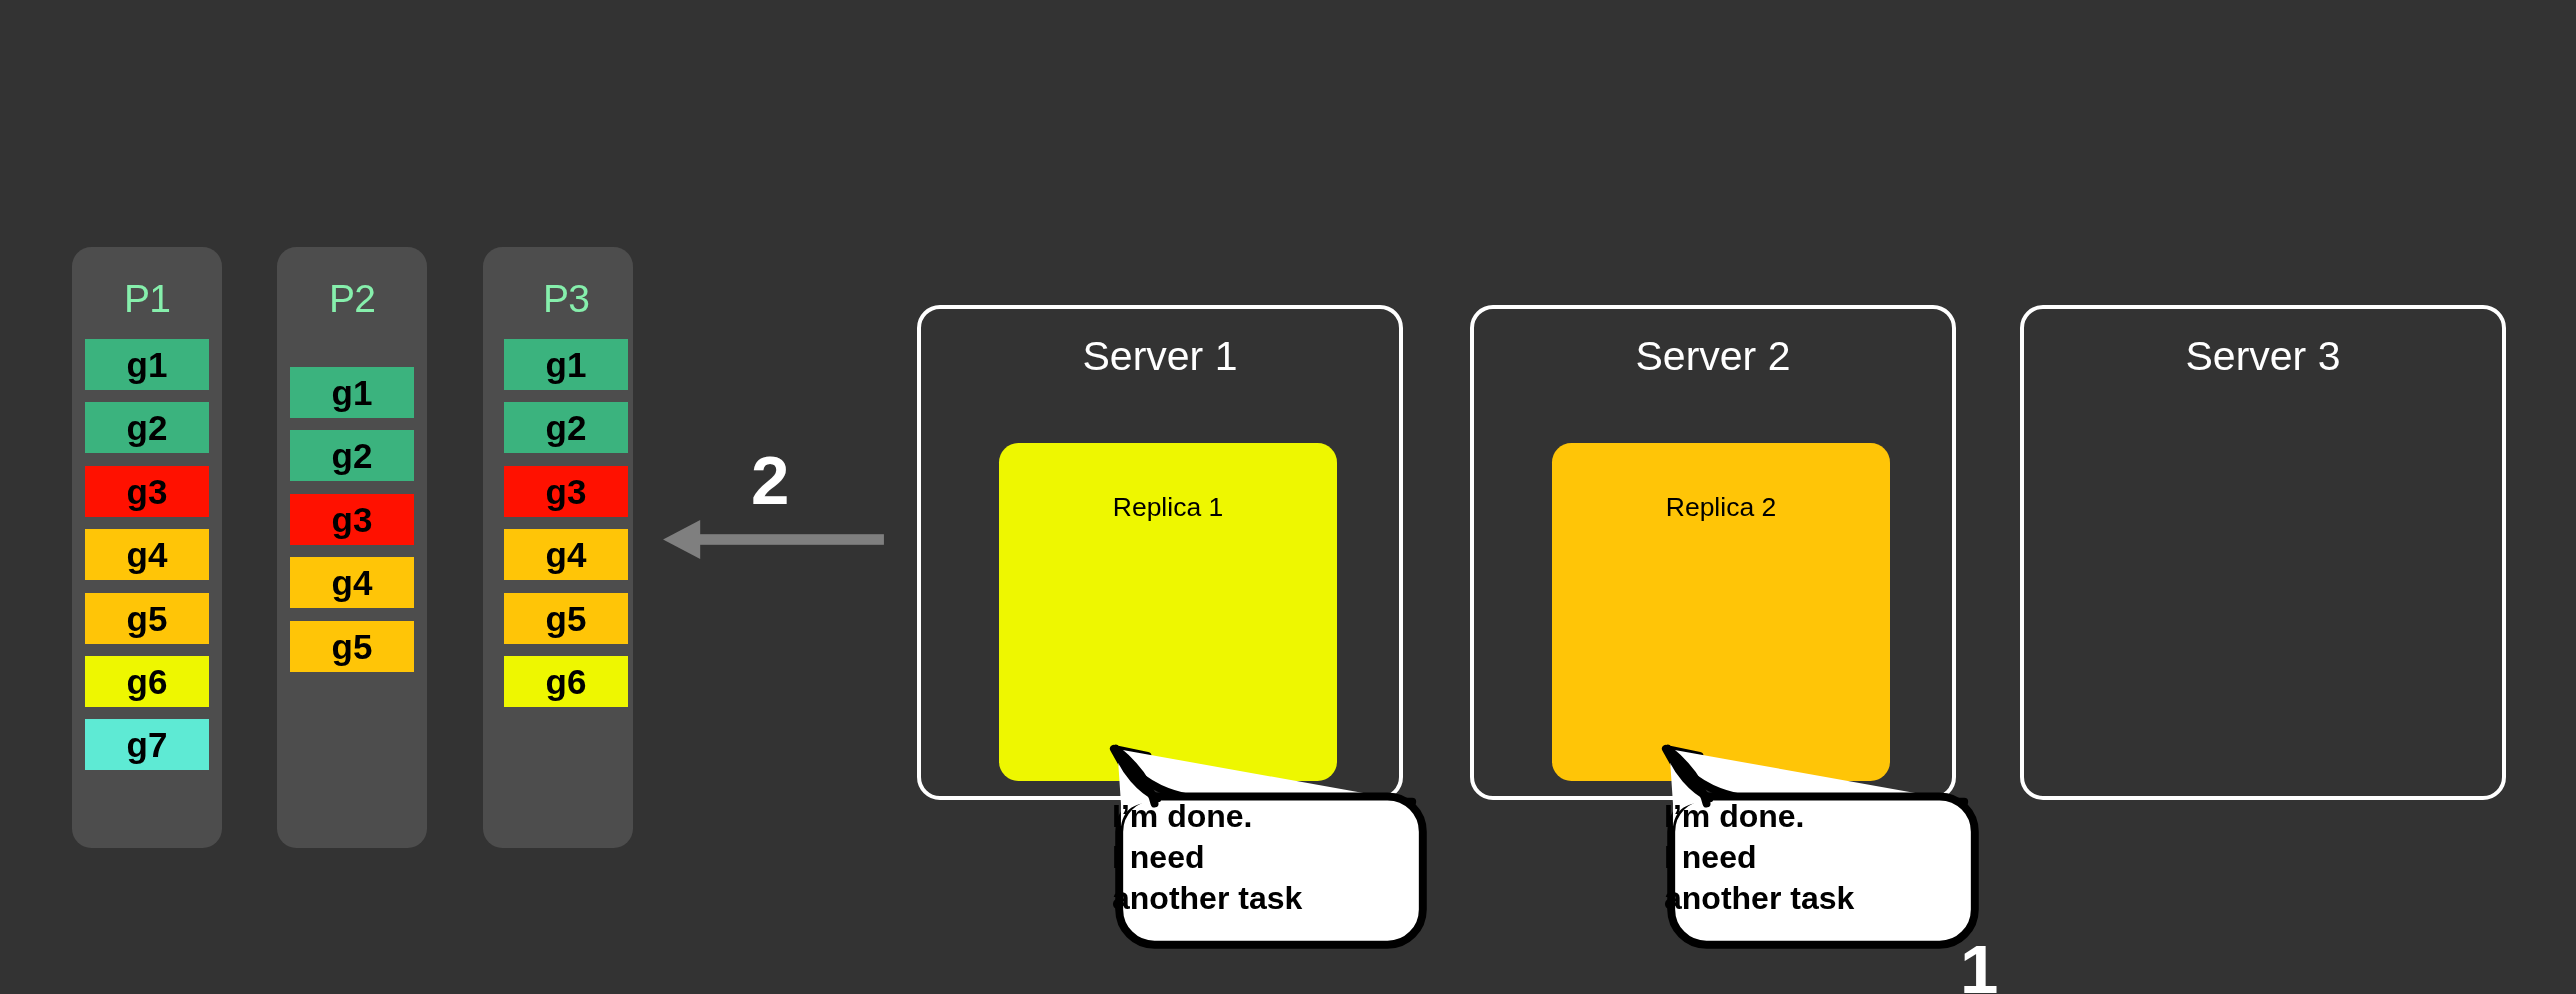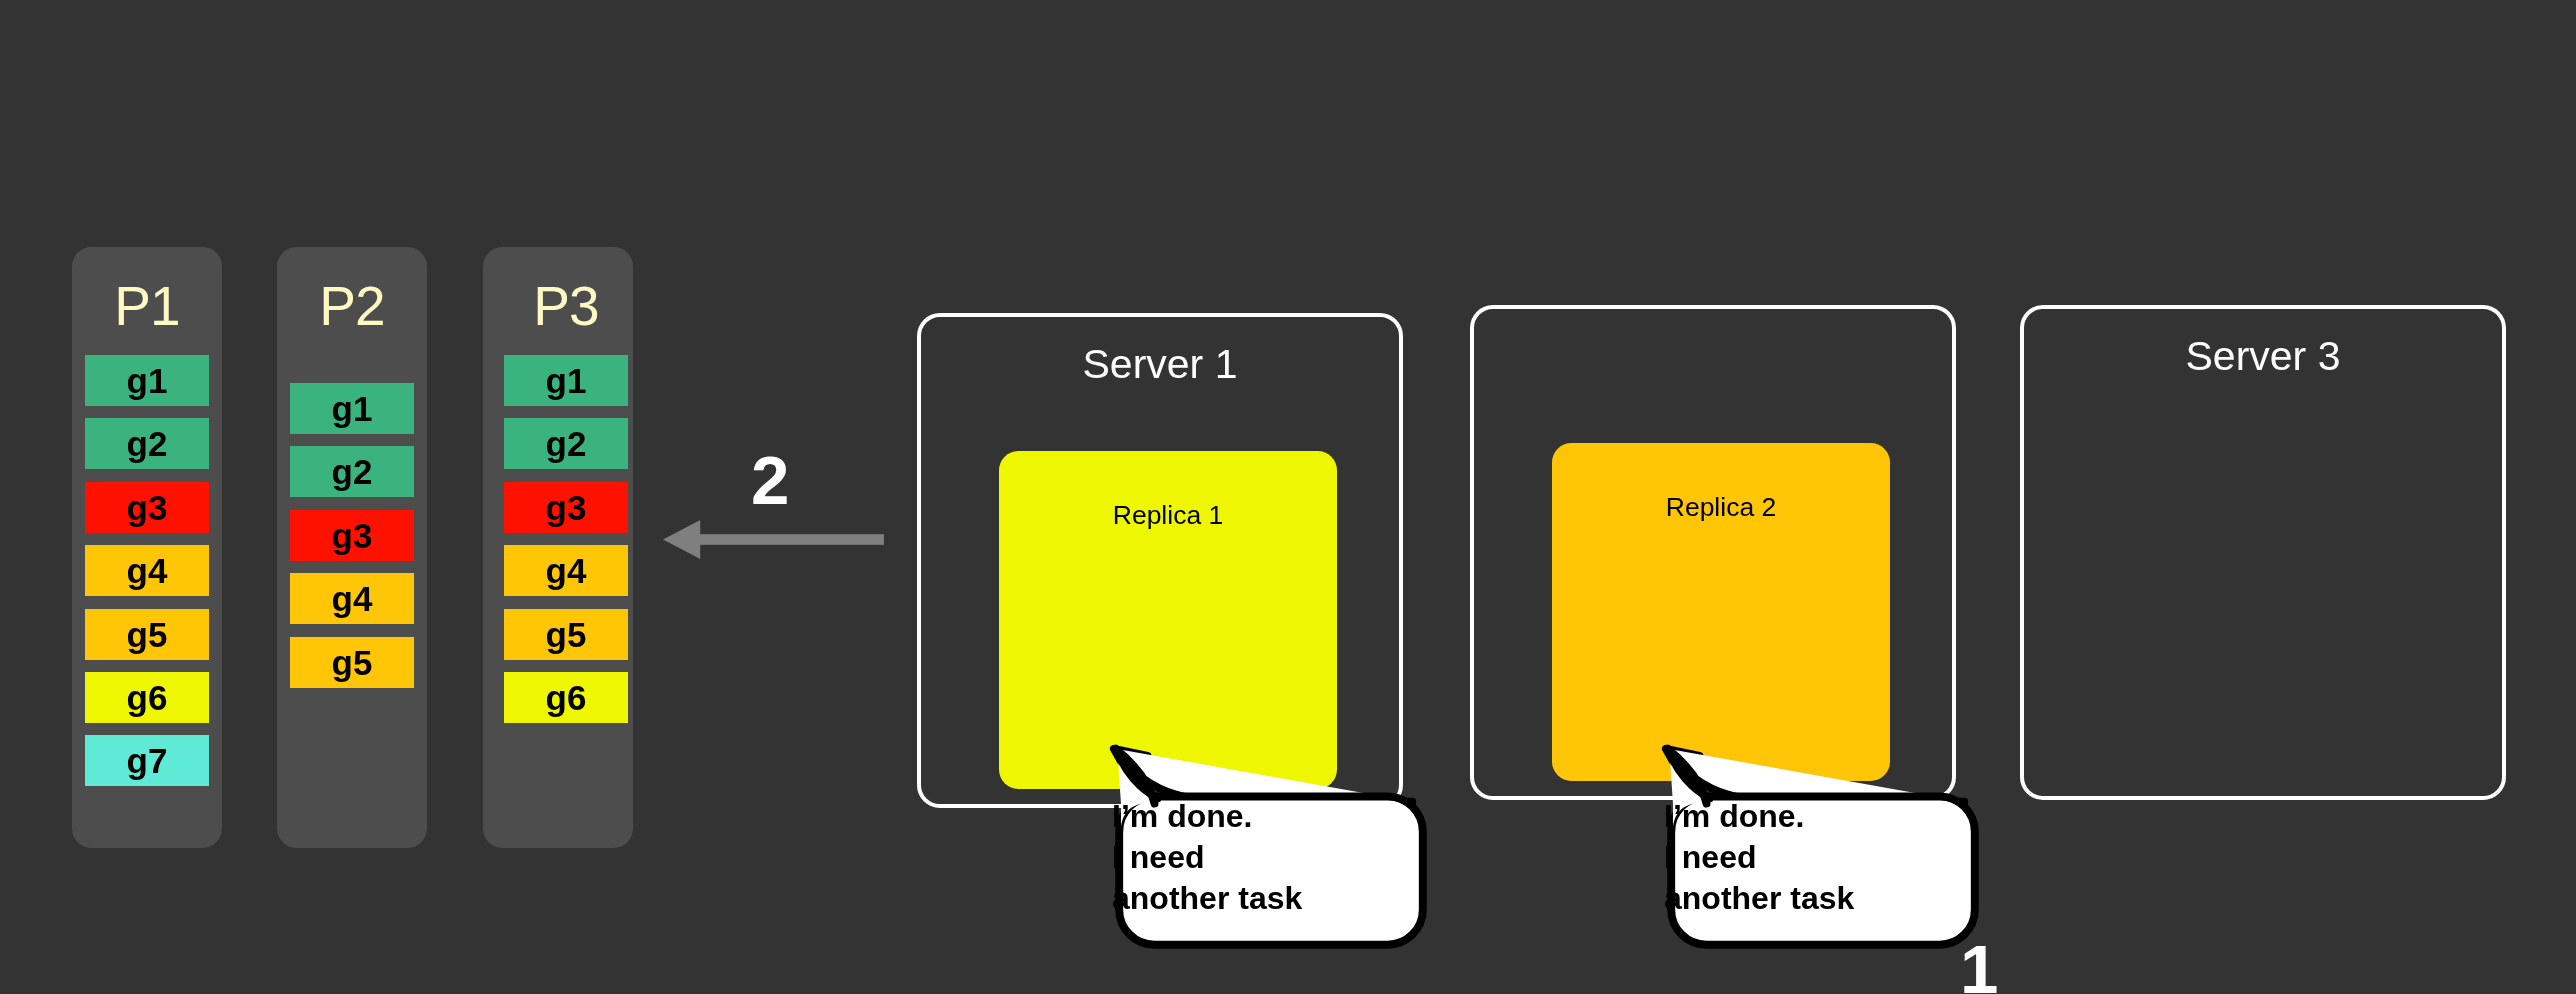--- a/index.html
+++ b/index.html
@@ -24,22 +24,22 @@
   .partition {
     position: absolute;
     background: #4D4D4D;
     border-radius: 19.4px;
     box-sizing: border-box;
     display: flex;
     flex-direction: column;
     align-items: center;
   }
   .partition-title {
-    color: #fef9c3;
-    font-size: 55px;
+    color: #86efac;
+    font-size: 39px;
     font-weight: 400;
     line-height: 1;
     letter-spacing: -0.9px;
     margin-top: 32px;
     margin-bottom: 21px;
     user-select: none;
   }
   .slot-stack {
     width: 100%;
     display: flex;
@@ -181,40 +181,41 @@
 
   <div class="step-number" style="left:751px; top:446px;">2</div>
 
   <div class="arrow-wrap" style="left:663px; top:513px; width:221px; height:53px;">
     <svg width="221" height="53" viewBox="0 0 250 60">
       <polygon points="0,30 42,8 42,52" fill="#7F7F7F"></polygon>
       <rect x="40" y="24" width="210" height="12" fill="#7F7F7F"></rect>
     </svg>
   </div>
 
-  <div class="server" style="left:917px; top:305px; width:486px; height:495px;margin-top:8px;">
+  <div class="server" style="left:917px; top:305px; width:486px; height:495px;">
     <div class="server-title">Server 1</div>
     <div class="replica" style="background-color: rgb(238, 247, 0);">Replica 1</div>
   </div>
 
   <div class="bubble-wrap" style="left:1112px; top:747px;">
     <svg viewBox="0 0 360 230">
       <path d="M 40,10 C 8,30 52,12 30,52 L 2,2 Z" fill="#FFFFFF" stroke="#000000" stroke-width="9" stroke-linejoin="round"></path>
       <path d="M 4,2 C 30,44 70,60 128,62 L 340,62" fill="#FFFFFF" stroke="#000000" stroke-width="9" stroke-linejoin="round" stroke-linecap="round"></path>
       <rect x="8" y="56" width="344" height="168" rx="40" ry="40" fill="#FFFFFF" stroke="#000000" stroke-width="9"></rect>
       <path d="M 6,4 C 14,26 28,44 44,54 L 58,62 C 30,62 14,66 10,90 L 10,64 Z" fill="#FFFFFF"></path>
       <path d="M 5,3 C 14,28 32,48 52,58" fill="none" stroke="#000000" stroke-width="9" stroke-linecap="round"></path>
       <path d="M 5,3 C 26,20 42,40 48,64" fill="none" stroke="#000000" stroke-width="9" stroke-linecap="round"></path>
     </svg>
     <div class="bubble-text">I’m done.
 I need
 another task</div>
   </div>
 
   <div class="server" style="left:1470px; top:305px; width:486px; height:495px;">
+    <div class="server-title">Server 2</div>
     <div class="replica" style="background-color: rgb(255, 197, 7);">Replica 2</div>
   </div>
 
   <div class="bubble-wrap" style="left:1664px; top:747px;">
     <svg viewBox="0 0 360 230">
       <path d="M 40,10 C 8,30 52,12 30,52 L 2,2 Z" fill="#FFFFFF" stroke="#000000" stroke-width="9" stroke-linejoin="round"></path>
       <path d="M 4,2 C 30,44 70,60 128,62 L 340,62" fill="#FFFFFF" stroke="#000000" stroke-width="9" stroke-linejoin="round" stroke-linecap="round"></path>
       <rect x="8" y="56" width="344" height="168" rx="40" ry="40" fill="#FFFFFF" stroke="#000000" stroke-width="9"></rect>
       <path d="M 6,4 C 14,26 28,44 44,54 L 58,62 C 30,62 14,66 10,90 L 10,64 Z" fill="#FFFFFF"></path>
       <path d="M 5,3 C 14,28 32,48 52,58" fill="none" stroke="#000000" stroke-width="9" stroke-linecap="round"></path>

